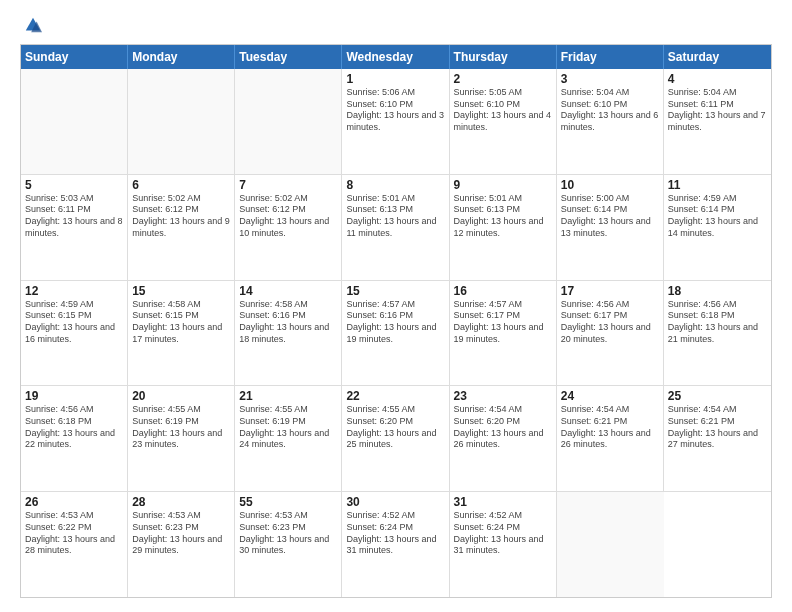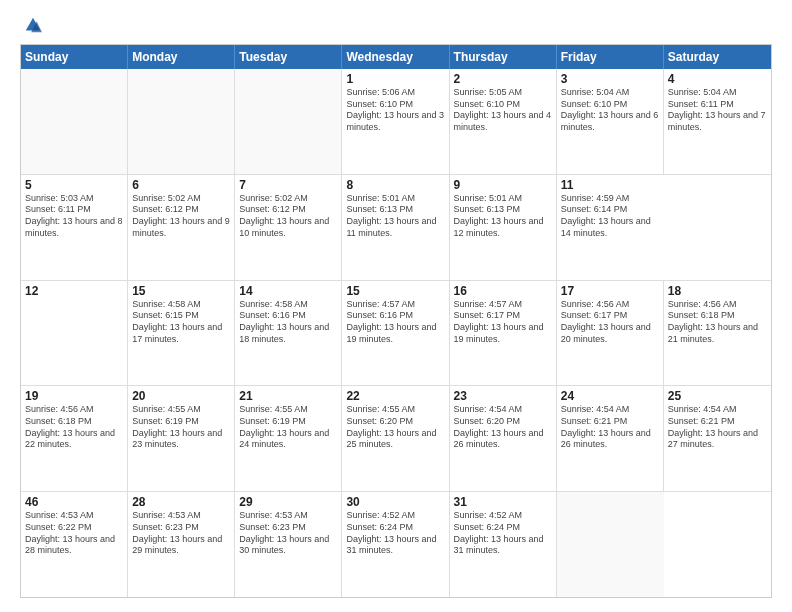--- a/index.html
+++ b/index.html
@@ -211,29 +211,38 @@
 Sunset: 6:13 PM
 Daylight: 13 hours and 11 minutes.</div>
           </div>
           <div class="cal-cell">
             <span class="day-num">9</span>
             <div class="day-info">Sunrise: 5:01 AM
 Sunset: 6:13 PM
 Daylight: 13 hours and 12 minutes.</div>
           </div>
           <div class="cal-cell">
+            <span class="day-num">10</span>
+            <div class="day-info">Sunrise: 5:00 AM
+Sunset: 6:14 PM
+Daylight: 13 hours and 13 minutes.</div>
+          </div>
+          <div class="cal-cell">
             <span class="day-num">11</span>
             <div class="day-info">Sunrise: 4:59 AM
 Sunset: 6:14 PM
 Daylight: 13 hours and 14 minutes.</div>
           </div>
         </div>
         <div class="cal-row">
           <div class="cal-cell">
             <span class="day-num">12</span>
+            <div class="day-info">Sunrise: 4:59 AM
+Sunset: 6:15 PM
+Daylight: 13 hours and 16 minutes.</div>
           </div>
           <div class="cal-cell">
             <span class="day-num">15</span>
             <div class="day-info">Sunrise: 4:58 AM
 Sunset: 6:15 PM
 Daylight: 13 hours and 17 minutes.</div>
           </div>
           <div class="cal-cell">
             <span class="day-num">14</span>
             <div class="day-info">Sunrise: 4:58 AM
@@ -304,33 +313,33 @@
           </div>
           <div class="cal-cell">
             <span class="day-num">25</span>
             <div class="day-info">Sunrise: 4:54 AM
 Sunset: 6:21 PM
 Daylight: 13 hours and 27 minutes.</div>
           </div>
         </div>
         <div class="cal-row">
           <div class="cal-cell">
-            <span class="day-num">46</span>
+            <span class="day-num">26</span>
             <div class="day-info">Sunrise: 4:53 AM
 Sunset: 6:22 PM
 Daylight: 13 hours and 28 minutes.</div>
           </div>
           <div class="cal-cell">
             <span class="day-num">28</span>
             <div class="day-info">Sunrise: 4:53 AM
 Sunset: 6:23 PM
 Daylight: 13 hours and 29 minutes.</div>
           </div>
           <div class="cal-cell">
-            <span class="day-num">29</span>
+            <span class="day-num">55</span>
             <div class="day-info">Sunrise: 4:53 AM
 Sunset: 6:23 PM
 Daylight: 13 hours and 30 minutes.</div>
           </div>
           <div class="cal-cell">
             <span class="day-num">30</span>
             <div class="day-info">Sunrise: 4:52 AM
 Sunset: 6:24 PM
 Daylight: 13 hours and 31 minutes.</div>
           </div>

